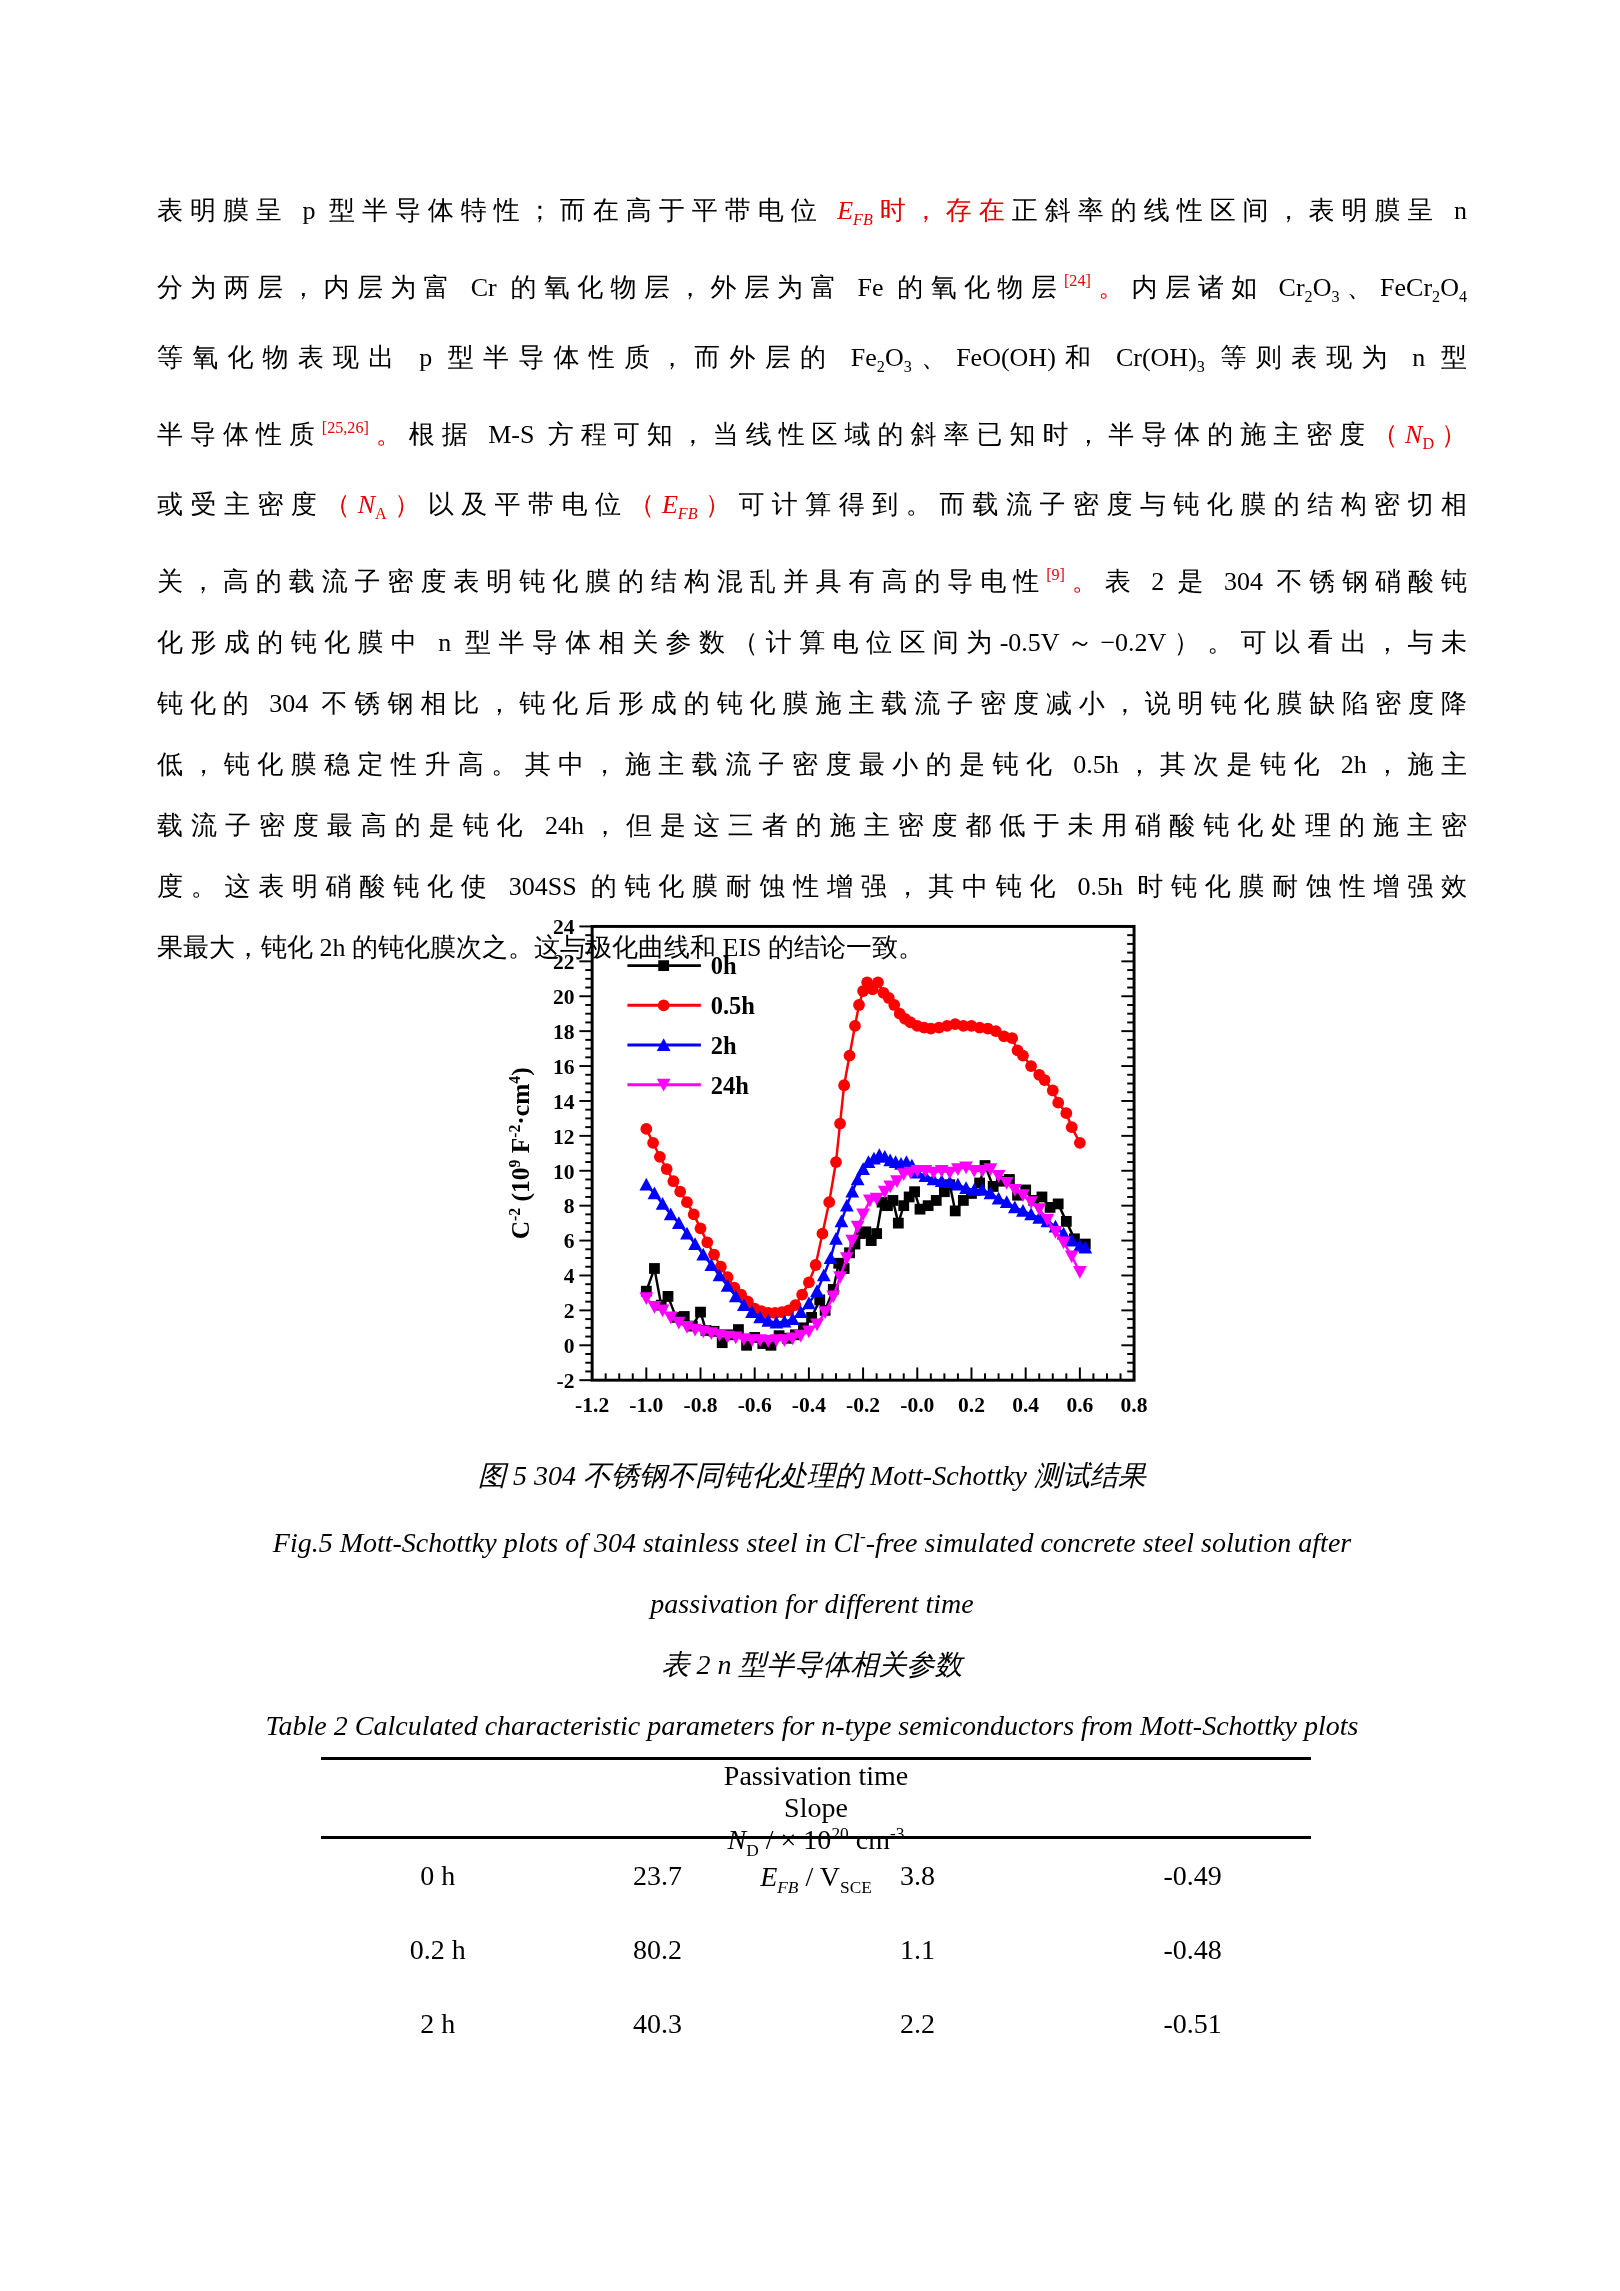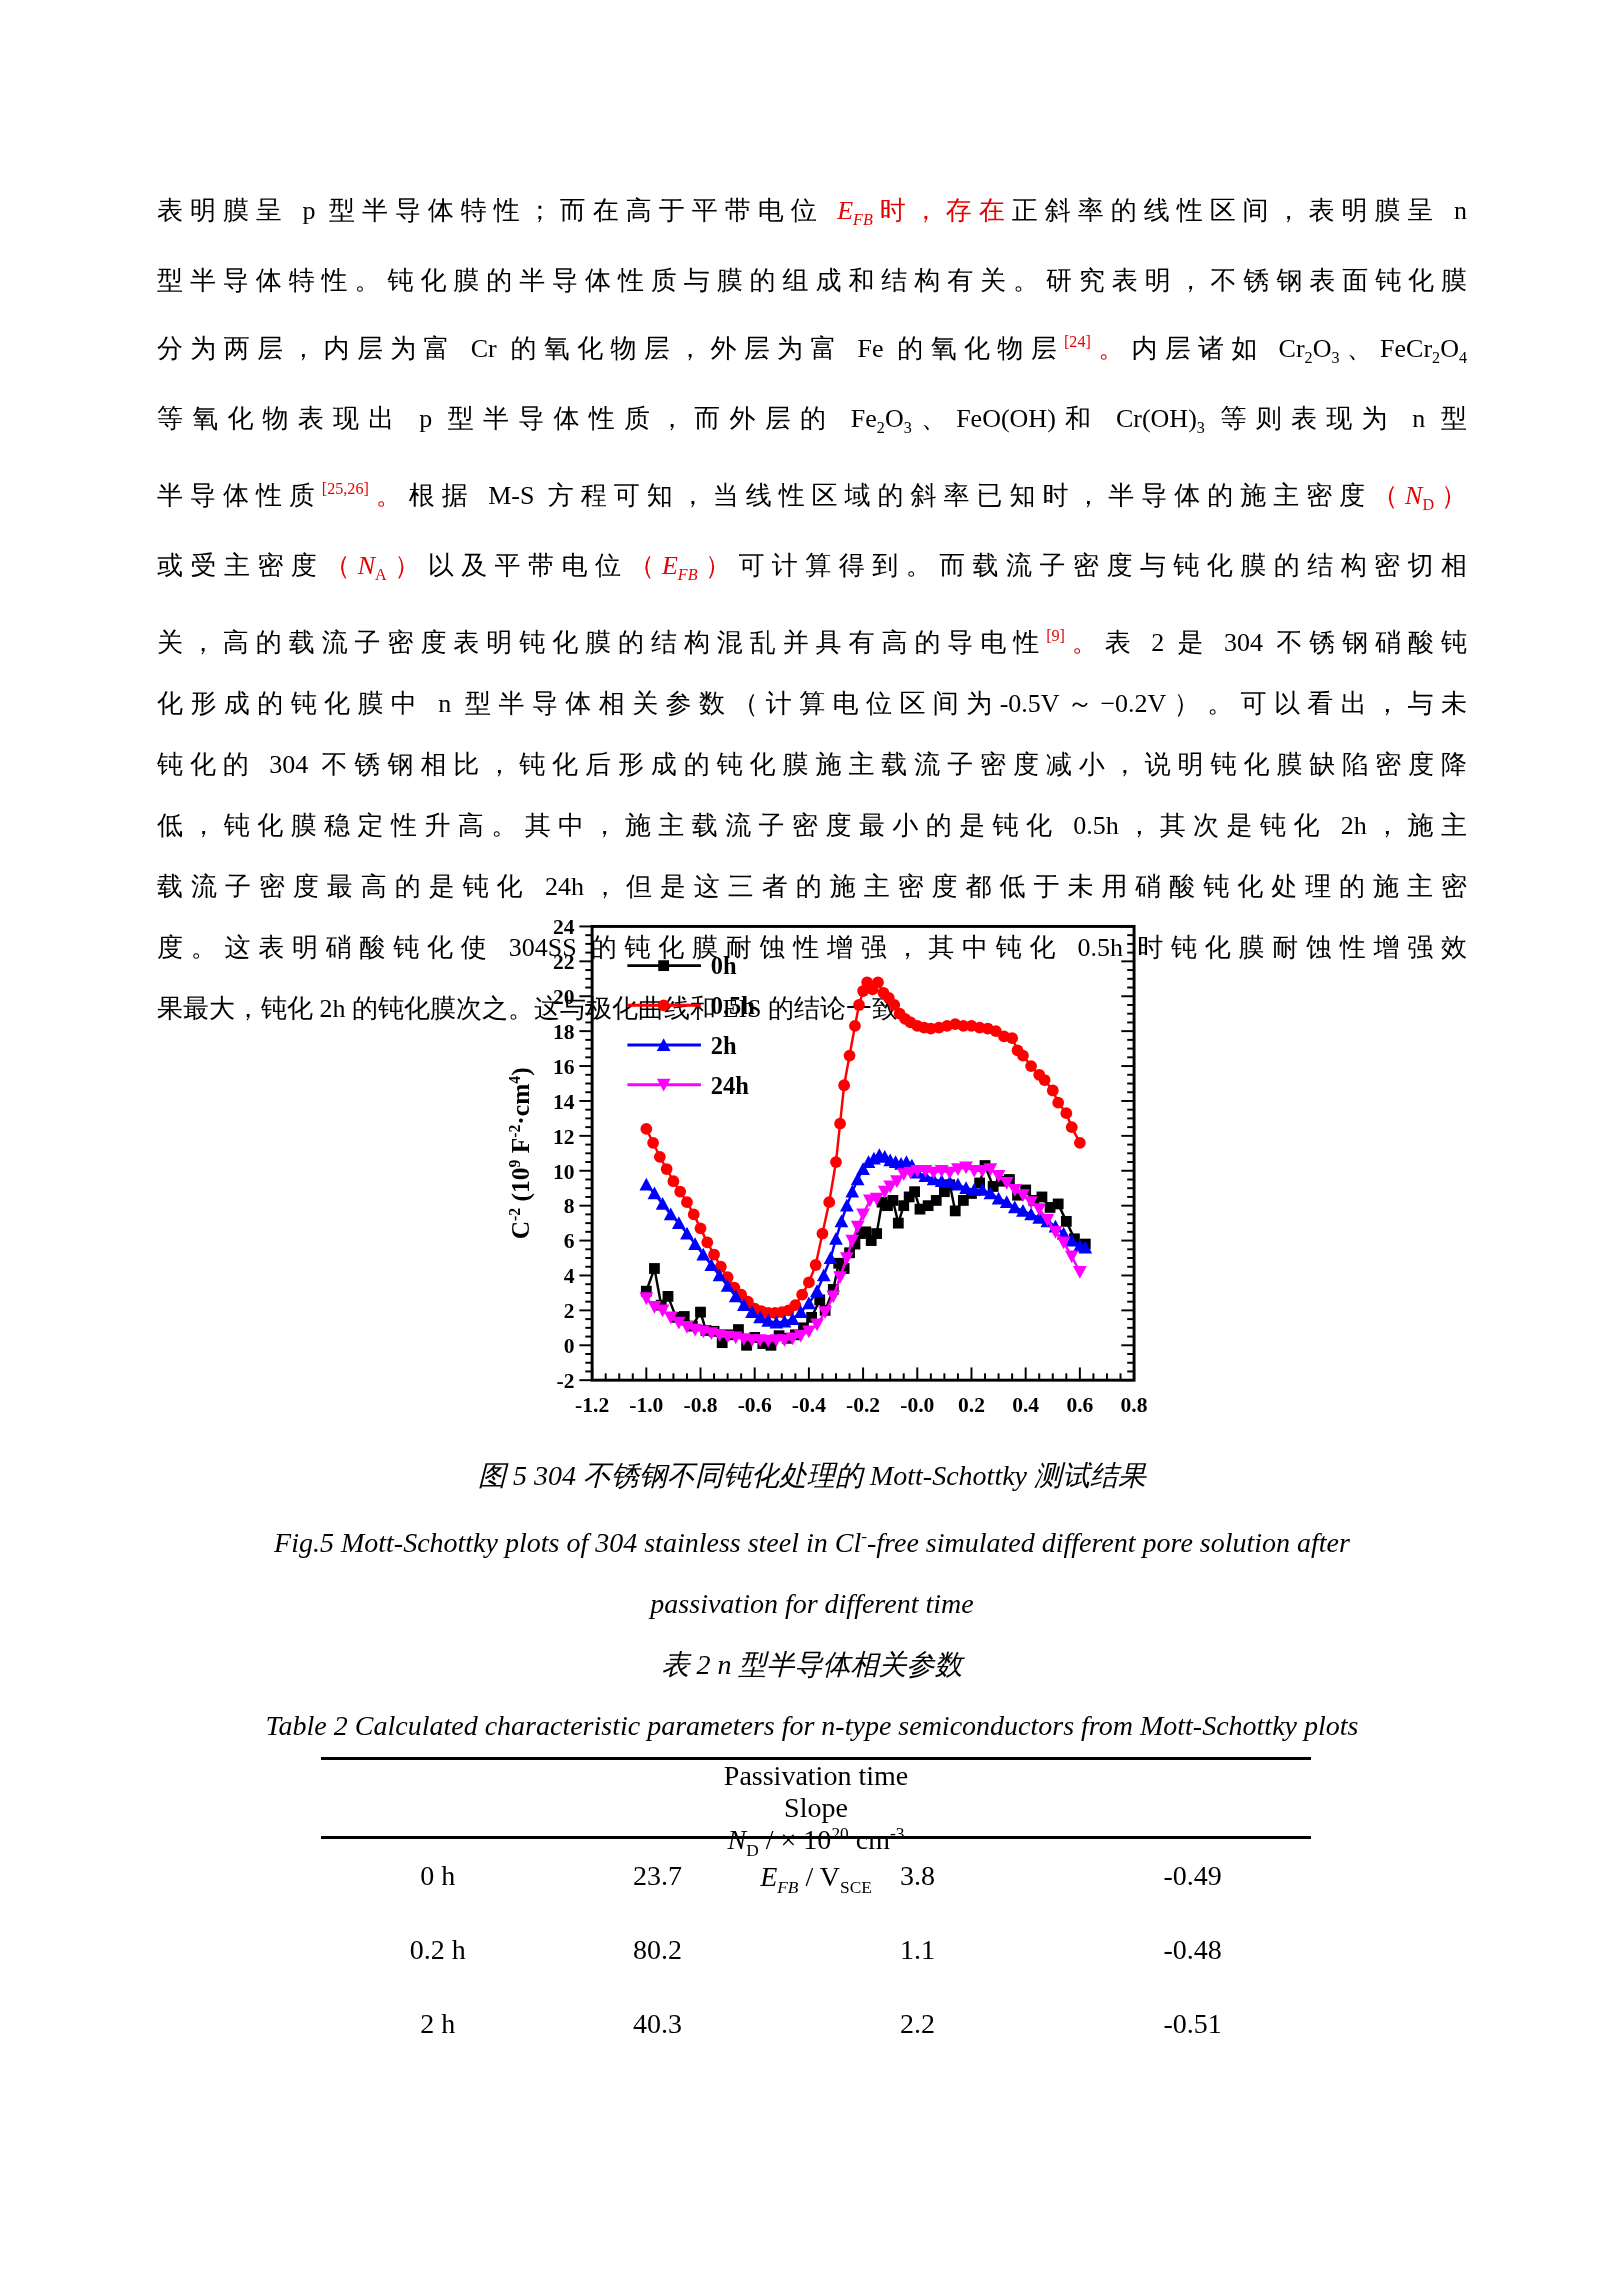--- a/index.html
+++ b/index.html
@@ -25,21 +25,20 @@
   .trow{height:74px;display:flex;align-items:center;}
   .cell{text-align:center;font-size:28px;}
   .c1{width:23.6%;} .c2{width:20.8%;} .c3{width:31.7%;} .c4{width:23.9%;}
 </style>
 </head>
 <body>
 
 <div class="page">
   <div class="para" id="paragraph">
       <div class="jline"><span>表明膜呈 p 型半导体特性；而在高于平带电位 </span><span class="red it">E</span><sub class="red it">FB</sub><span class="red">时，存在</span><span>正斜率的线性区间，表明膜呈 n</span></div>
-      <div class="jline"><span>型半导体特性。钝化膜的半导体性质与膜的组成和结构有关。研究表明，不锈钢表面钝化膜</span></div>
       <div class="jline"><span>分为两层，内层为富 Cr 的氧化物层，外层为富 Fe 的氧化物层</span><sup class="red">[24]</sup><span class="red">。</span><span>内层诸如 Cr</span><sub>2</sub><span>O</span><sub>3</sub><span>、FeCr</span><sub>2</sub><span>O</span><sub>4</sub></div>
       <div class="jline"><span>等氧化物表现出 p 型半导体性质，而外层的 Fe</span><sub>2</sub><span>O</span><sub>3</sub><span>、FeO(OH)和 Cr(OH)</span><sub>3</sub><span> 等则表现为 n 型</span></div>
       <div class="jline"><span>半导体性质</span><sup class="red">[25,26]</sup><span class="red">。</span><span>根据 M-S 方程可知，当线性区域的斜率已知时，半导体的施主密度</span><span class="red">（</span><span class="red it">N</span><sub class="red">D</sub><span class="red">）</span></div>
       <div class="jline"><span>或受主密度</span><span class="red">（</span><span class="red it">N</span><sub class="red">A</sub><span class="red">）</span><span>以及平带电位</span><span class="red">（</span><span class="red it">E</span><sub class="red it">FB</sub><span class="red">）</span><span>可计算得到。而载流子密度与钝化膜的结构密切相</span></div>
       <div class="jline"><span>关，高的载流子密度表明钝化膜的结构混乱并具有高的导电性</span><sup class="red">[9]</sup><span class="red">。</span><span>表 2 是 304 不锈钢硝酸钝</span></div>
       <div class="jline"><span>化形成的钝化膜中 n 型半导体相关参数（计算电位区间为-0.5V～−0.2V）。可以看出，与未</span></div>
       <div class="jline"><span>钝化的 304 不锈钢相比，钝化后形成的钝化膜施主载流子密度减小，说明钝化膜缺陷密度降</span></div>
       <div class="jline"><span>低，钝化膜稳定性升高。其中，施主载流子密度最小的是钝化 0.5h，其次是钝化 2h，施主</span></div>
       <div class="jline"><span>载流子密度最高的是钝化 24h，但是这三者的施主密度都低于未用硝酸钝化处理的施主密</span></div>
       <div class="jline"><span>度。这表明硝酸钝化使 304SS 的钝化膜耐蚀性增强，其中钝化 0.5h 时钝化膜耐蚀性增强效</span></div>
@@ -482,21 +481,21 @@
       <line x1="130" y1="154" x2="205" y2="154" stroke="#0000ff" stroke-width="3"></line>
       <path d="M167 147 L174 160 L160 160 Z" fill="#0000ff"></path>
       <text x="215" y="163" font-size="25px" font-weight="bold">2h</text>
       <line x1="130" y1="194.5" x2="205" y2="194.5" stroke="#ff00ff" stroke-width="3"></line>
       <path d="M167 201.5 L174 188.5 L160 188.5 Z" fill="#ff00ff"></path>
       <text x="215" y="203.5" font-size="25px" font-weight="bold">24h</text>
     </svg>
 
   <div class="captions">
     <div class="cap">图 5 304 不锈钢不同钝化处理的 Mott-Schottky 测试结果</div>
-    <div class="cap" id="cap-en1"><span>Fig.5 Mott-Schottky plots of 304 stainless steel in Cl</span><sup>-</sup><span>-free simulated different pore solution after</span></div>
+    <div class="cap" id="cap-en1"><span>Fig.5 Mott-Schottky plots of 304 stainless steel in Cl</span><sup>-</sup><span>-free simulated concrete steel solution after</span></div>
     <div class="cap">passivation for different time</div>
     <div class="cap">表 2 n 型半导体相关参数</div>
     <div class="cap">Table 2 Calculated characteristic parameters for n-type semiconductors from Mott-Schottky plots</div>
   </div>
 
   <div class="ptable">
     <div class="thead" id="thead">
         <div class="cell c1"><span>Passivation time</span></div>
         <div class="cell c2"><span>Slope</span></div>
         <div class="cell c3"><span class="it">N</span><sub>D</sub><span> / × 10</span><sup>20</sup><span> cm</span><sup>-3</sup></div>

